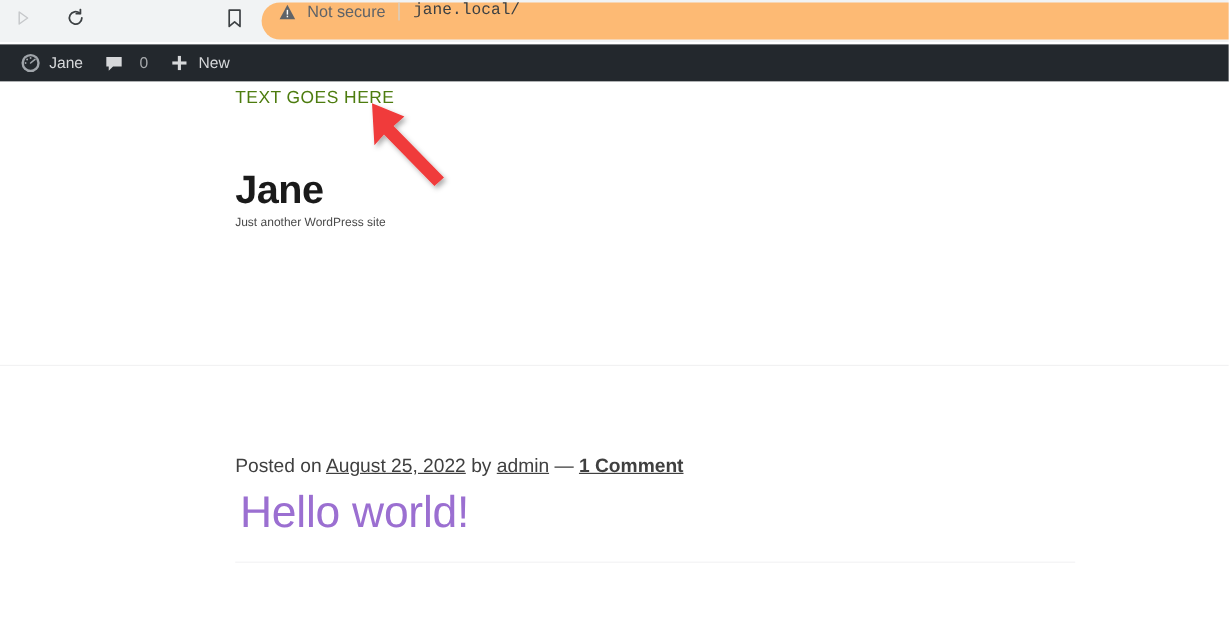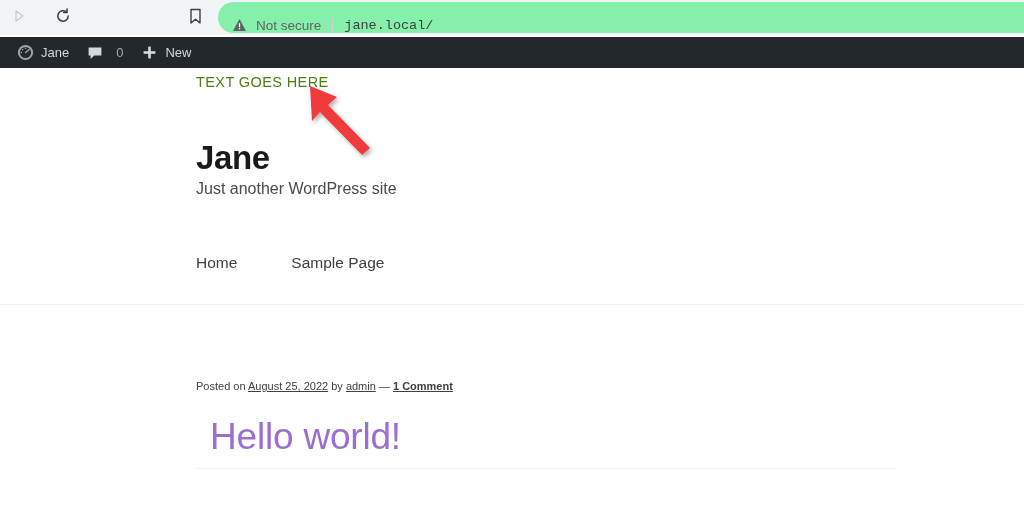--- a/index.html
+++ b/index.html
@@ -47,24 +47,24 @@
     align-items: center;
     justify-content: center;
   }
 
   .omnibox {
     position: absolute;
     left: 218px;
     top: 2px;
     width: 806px;
     height: 31px;
-    background: #86efac;
+    background: #fdba74;
     border-radius: 16px 0 0 16px;
     display: flex;
-    align-items: flex-end;
+    align-items: flex-start;
     box-sizing: border-box;
     padding-left: 13px;
   }
   .warn-icon {
     width: 16px;
     height: 16px;
     display: inline-flex;
     align-items: center;
     justify-content: center;
     flex: none;
@@ -159,21 +159,21 @@
     font-size: 33px;
     font-weight: bold;
     color: #1a1a1a;
     letter-spacing: -0.4px;
   }
   .site-description {
     position: absolute;
     left: 196px;
     top: 112px;
     margin: 0;
-    font-size: 16px;
+    font-size: 10px;
     color: #4a4a4a;
   }
   .main-nav {
     position: absolute;
     left: 196px;
     top: 186px;
     display: flex;
     align-items: center;
   }
   .nav-link {
@@ -192,34 +192,34 @@
     background: #f2f2f3;
   }
 
   .entry {
     position: absolute;
     left: 196px;
     top: 312px;
     width: 700px;
   }
   .entry-meta {
-    font-size: 11px;
+    font-size: 16px;
     color: #404040;
     margin: 0;
     white-space: nowrap;
   }
   .entry-meta a {
     color: #404040;
     text-decoration: underline;
   }
   .entry-meta a.comments {
     font-weight: bold;
   }
   .entry-title {
-    margin: 14px;
+    margin: 4px;
     position: absolute;
     left: 0;
     top: 22px;
     font-size: 37px;
     font-weight: 300;
     color: #9b6fd1;
     letter-spacing: -0.2px;
     white-space: nowrap;
   }
   .entry-divider {
@@ -326,24 +326,20 @@
 
 <div class="site">
 
   <div class="header-inner">
     <p class="branding-text">TEXT GOES HERE</p>
   </div>
 
   <h1 class="site-title">Jane</h1>
   <p class="site-description">Just another WordPress site</p>
 
-  <nav class="main-nav">
-    <a class="nav-link" href="#">Home</a>
-    <a class="nav-link" href="#">Sample Page</a>
-  </nav>
 
   <div class="header-divider"></div>
 
   <article class="entry">
     <p class="entry-meta">
       <span>Posted on</span>
       <a href="#">August 25, 2022</a>
       <span>by</span>
       <a href="#">admin</a>
       <span>—</span>

